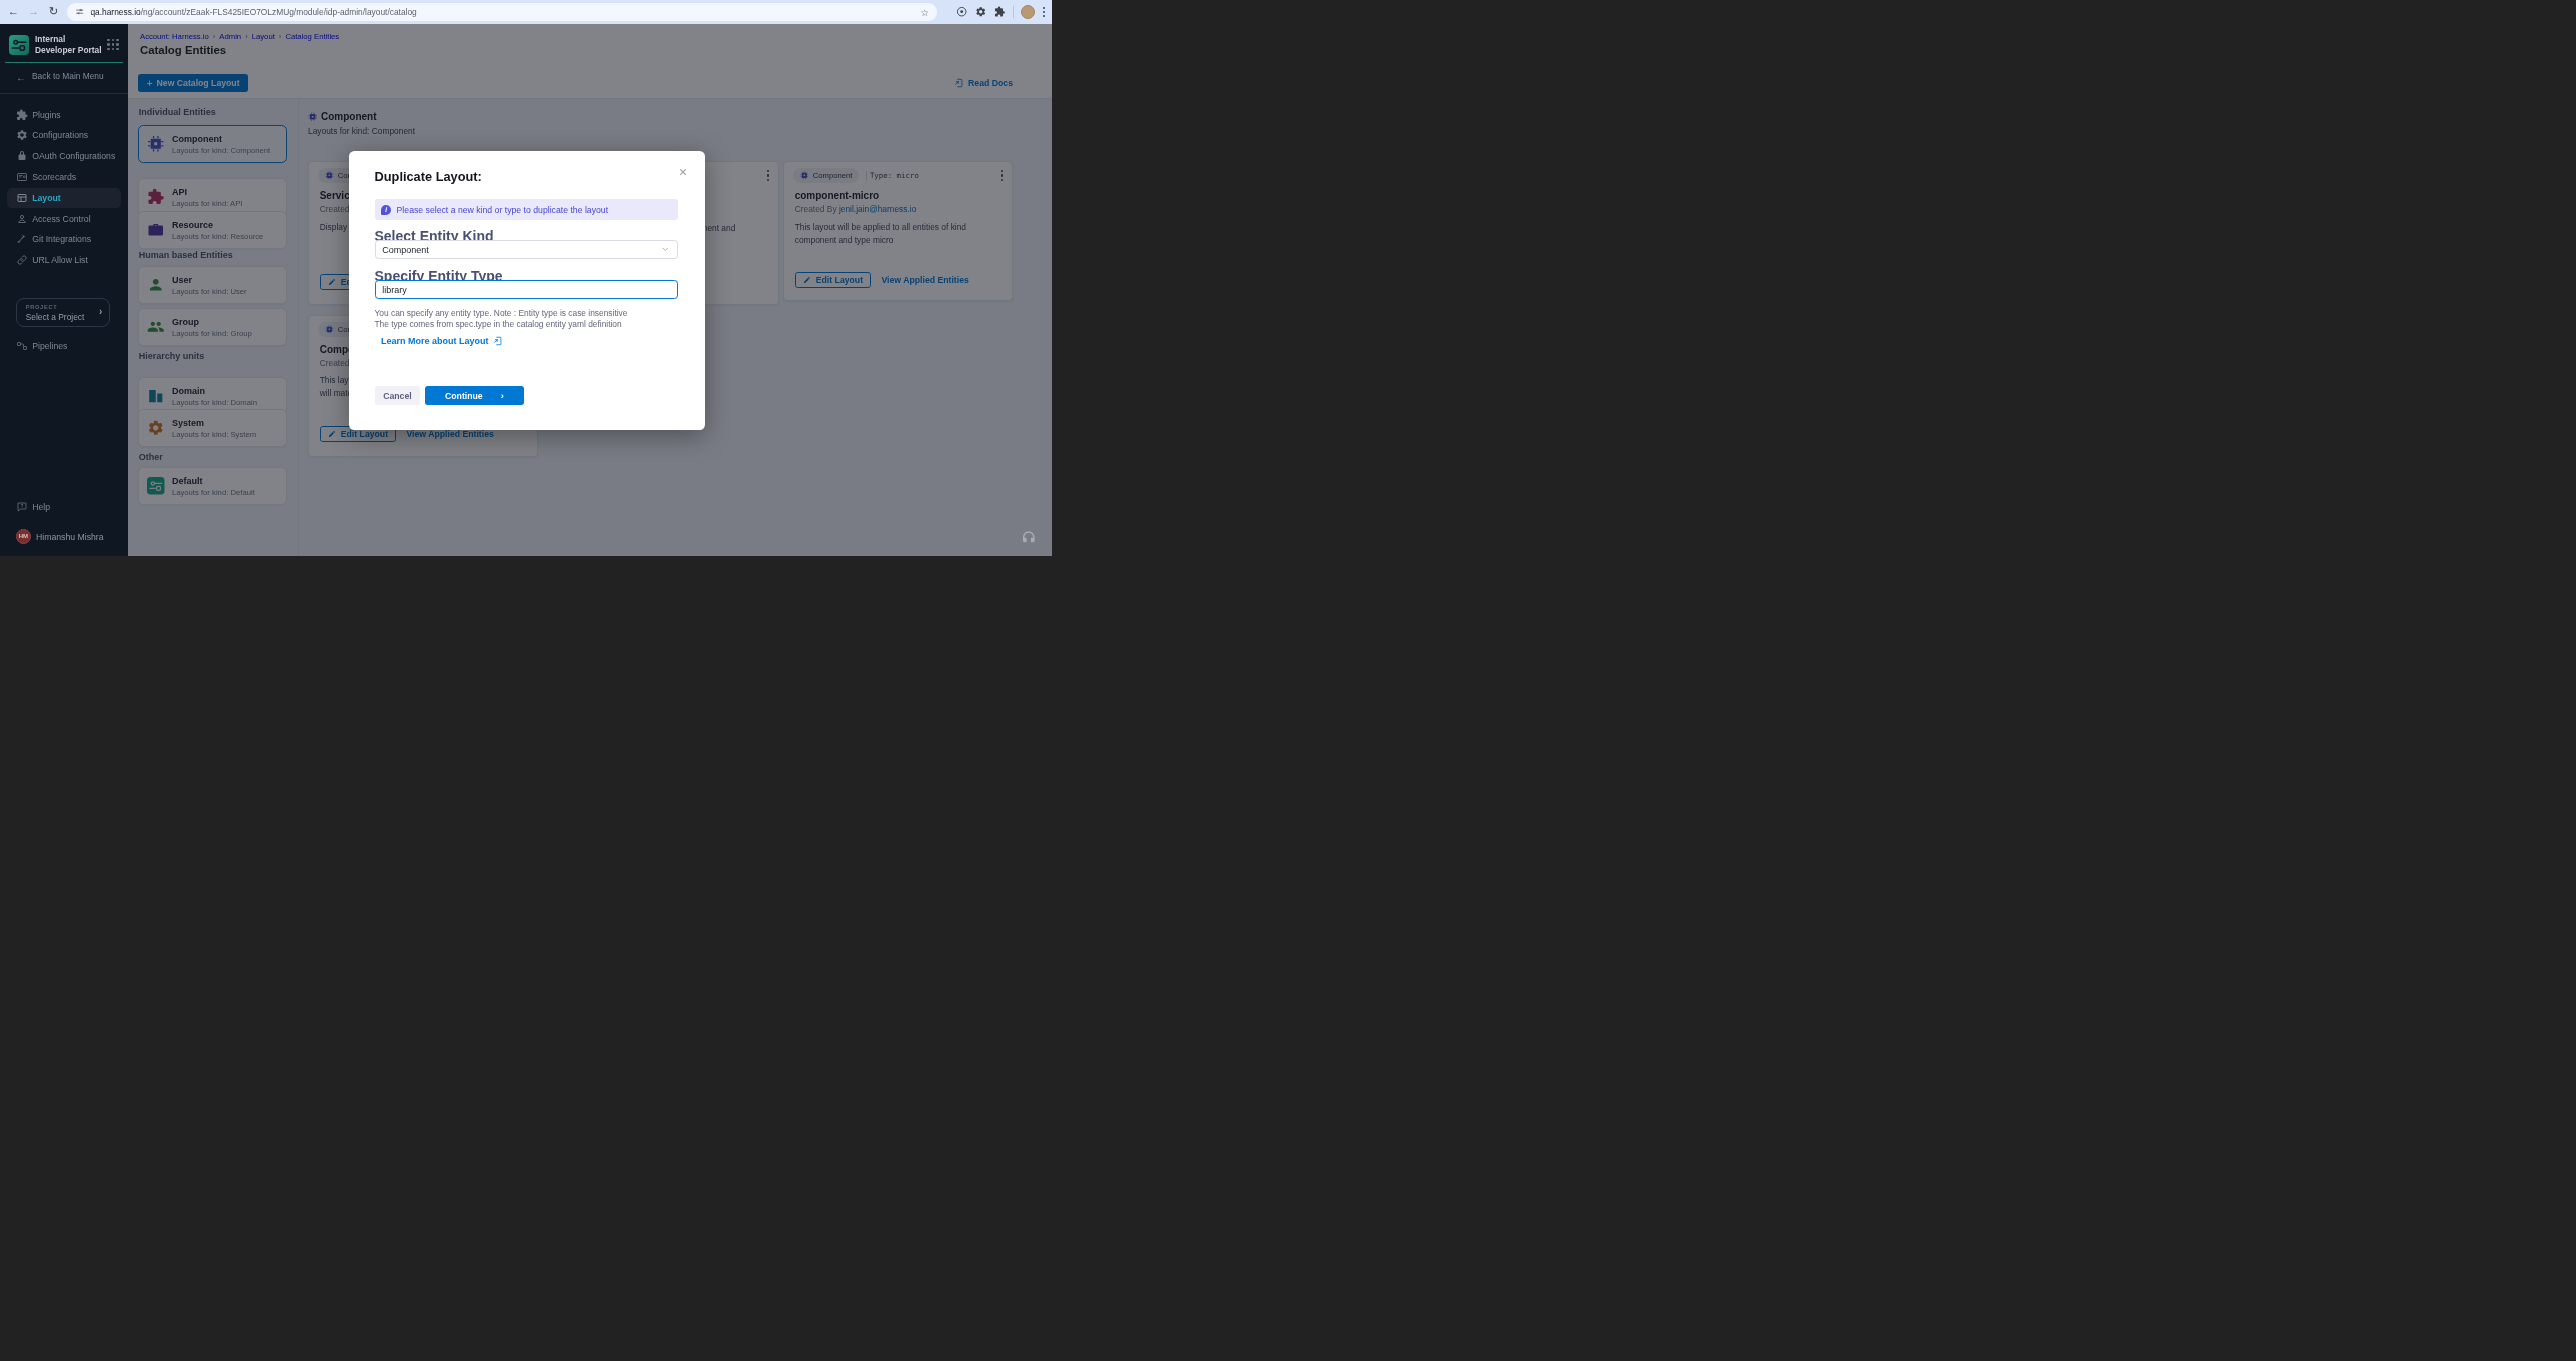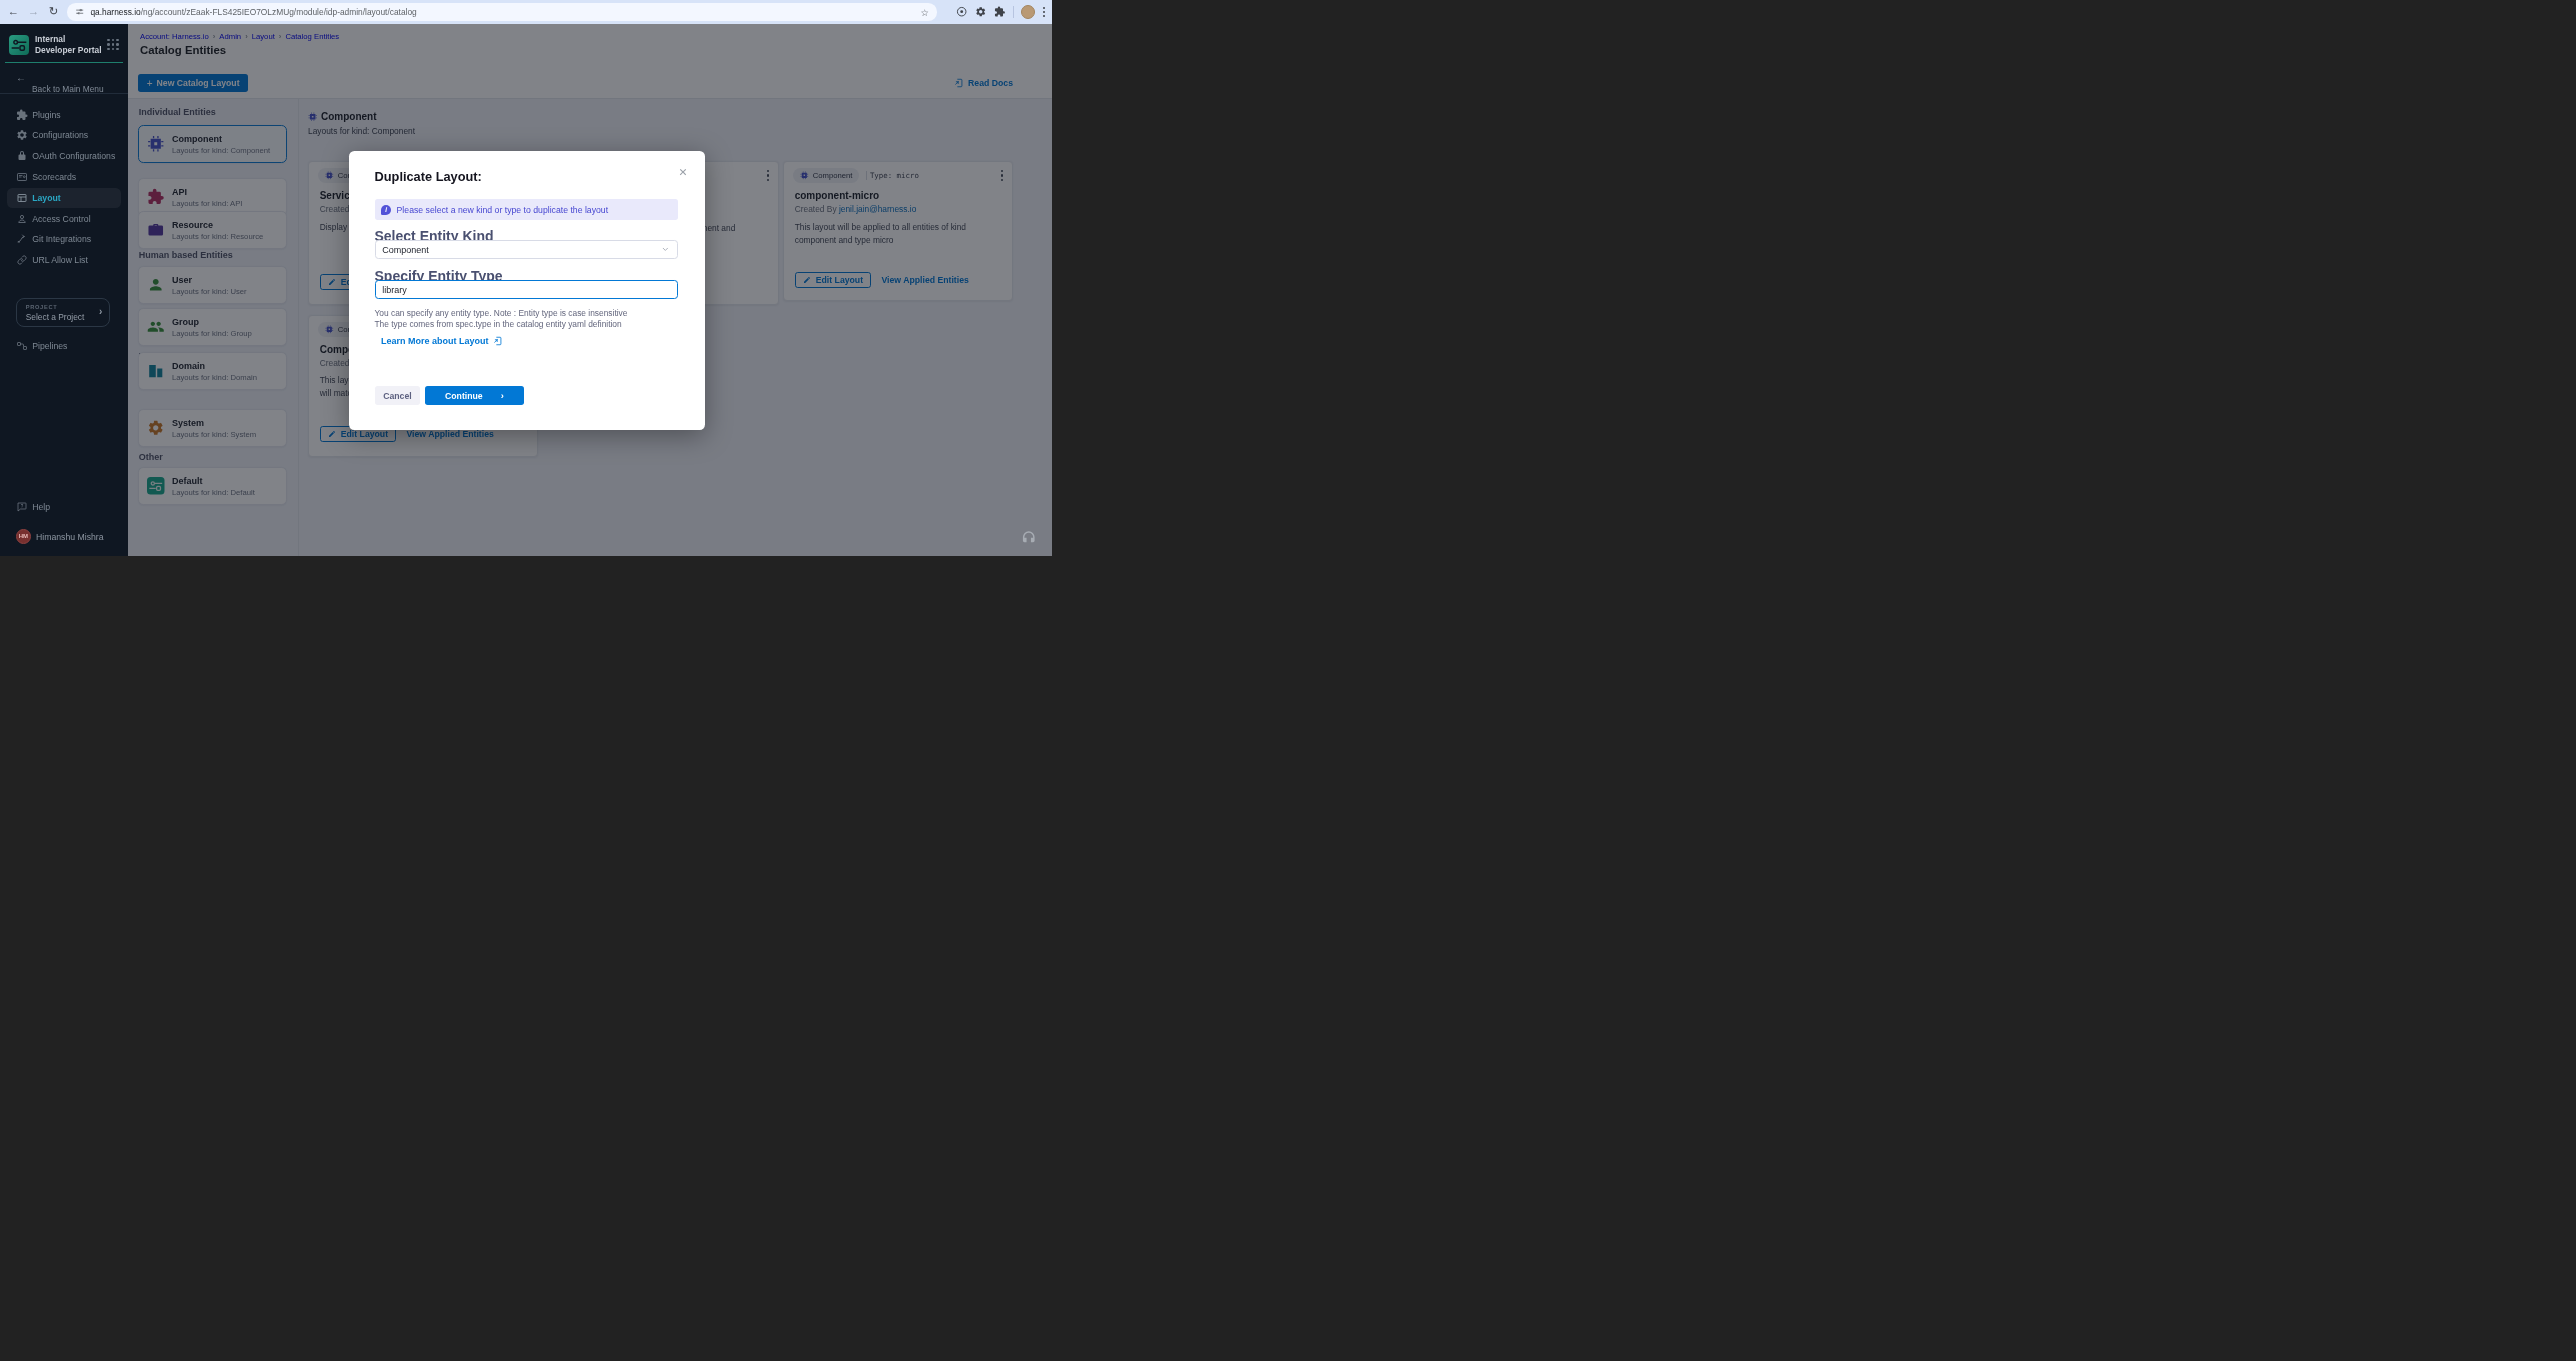--- a/index.html
+++ b/index.html
@@ -24,21 +24,21 @@
 
   
   .sidebar { position:absolute; left:0; top:24px; bottom:0; width:128px; background:#0f1722; z-index:150; }
   .sb-logo { position:absolute; left:9.4px; top:10.7px; }
   .sb-title { position:absolute; left:35px; top:10px; width:70px; font-size:8.4px; font-weight:bold; color:#c9ced6; line-height:1.28; }
   .sb-grid { position:absolute; right:9.4px; top:14.8px; display:grid; grid-template-columns:repeat(3,2.7px); gap:1.7px; }
   .sb-grid i { width:2.7px; height:2.7px; border-radius:50%; background:#6a7480; }
   .sb-tealline { position:absolute; left:5.4px; right:5.4px; top:38px; height:1.3px; background:#1e7f6d; }
   .sb-back { position:absolute; left:0; right:0; top:47px; height:16px; color:#818b97; }
   .sb-back .arr { position:absolute; left:16px; top:1.3px; font-size:10px; }
-  .sb-back .lbl { position:absolute; left:32px; top:13px; font-size:8.4px;text-align:right; }
+  .sb-back .lbl { position:absolute; left:32px; top:0; font-size:8.4px;text-align:right; }
   .sb-div { position:absolute; left:0; right:0; top:69px; height:0.7px; background:#212c3a; }
   .sb-item { position:absolute; left:6.7px; right:6.7px; height:20px; border-radius:5.4px; color:#7f8994; }
   .sb-item .ic { position:absolute; left:9.4px; top:4px; width:12px; height:12px; }
   .sb-item .lbl { position:absolute; left:25.5px; top:5.4px; font-size:8.7px; }
   .sb-item.active { background:rgba(255,255,255,.055); color:#8d98a3; }
   .sb-item.active .lbl { color:#2aa7c4; font-weight:bold; }
   .proj-box { position:absolute; left:16px; top:274px; width:94px; height:29px; border:0.7px solid #2b3745; border-radius:8px; }
   .proj-box .plbl { position:absolute; left:8.7px; top:4.7px; font-size:5.7px; letter-spacing:0.7px; color:#5b6572; font-weight:bold; }
   .proj-box .pval { position:absolute; left:8.7px; top:12.8px; font-size:8.4px; color:#949da8; }
   .proj-box .chev { position:absolute; right:6.7px; top:7.4px; color:#8d97a2; font-size:10px; font-weight:bold; }
@@ -322,21 +322,21 @@
       <svg class="eic" viewBox="0 0 24 24" style="color:#388e3c">
           <path fill="currentColor" d="M16 11c1.66 0 2.99-1.34 2.99-3S17.66 5 16 5s-3 1.34-3 3 1.34 3 3 3zm-8 0c1.66 0 2.99-1.34 2.99-3S9.66 5 8 5 5 6.34 5 8s1.34 3 3 3zm0 2c-2.33 0-7 1.17-7 3.5V19h14v-2.5C15 14.17 10.33 13 8 13zm8 0c-.29 0-.62.02-.97.05 1.16.84 1.97 1.97 1.97 3.45V19h6v-2.5c0-2.33-4.67-3.5-7-3.5z"></path>
         </svg>
       <div>
           <div class="en">Group</div>
           <div class="es">Layouts for kind: Group</div>
         </div>
     </div>
 
     <div class="sec-label" style="top:327px">Hierarchy units</div>
-    <div class="ent-card" style="top:328px">
+    <div class="ent-card" style="top:353px">
       <svg class="eic" viewBox="0 0 24 24" style="color:#12839b">
           <path fill="currentColor" d="M3 21V4h9v17H3zm2-3h2v2H5v-2zm0-4h2v2H5v-2zm0-4h2v2H5v-2zm0-4h2v2H5V6zm4 12h2v2H9v-2zm0-4h2v2H9v-2zm0-4h2v2H9v-2zm0-4h2v2H9V6zm5 15V9h7v12h-7zm2-9h3v7h-3v-7z"></path>
         </svg>
       <div>
           <div class="en">Domain</div>
           <div class="es">Layouts for kind: Domain</div>
         </div>
     </div>
     <div class="ent-card" style="top:385px">
       <svg class="eic" viewBox="0 0 24 24" style="color:#c77729">

